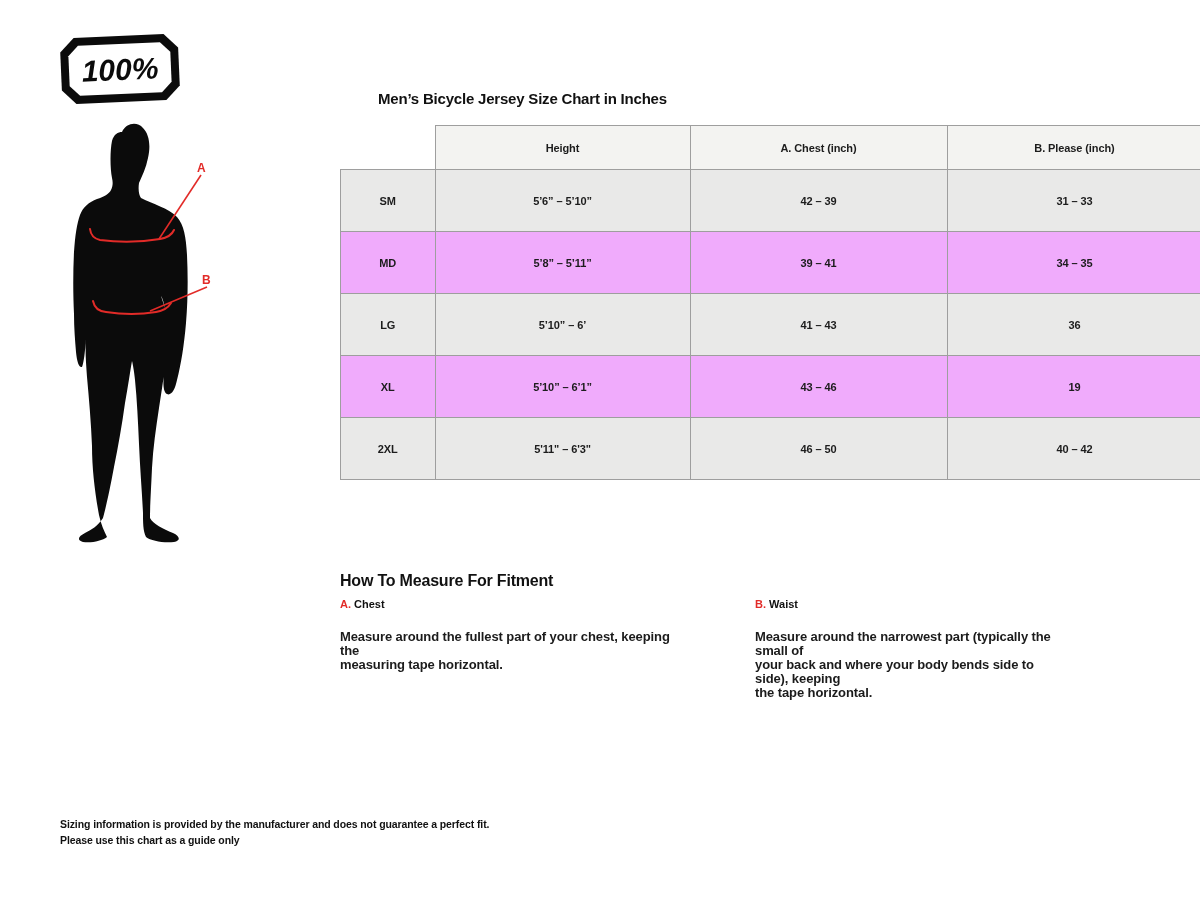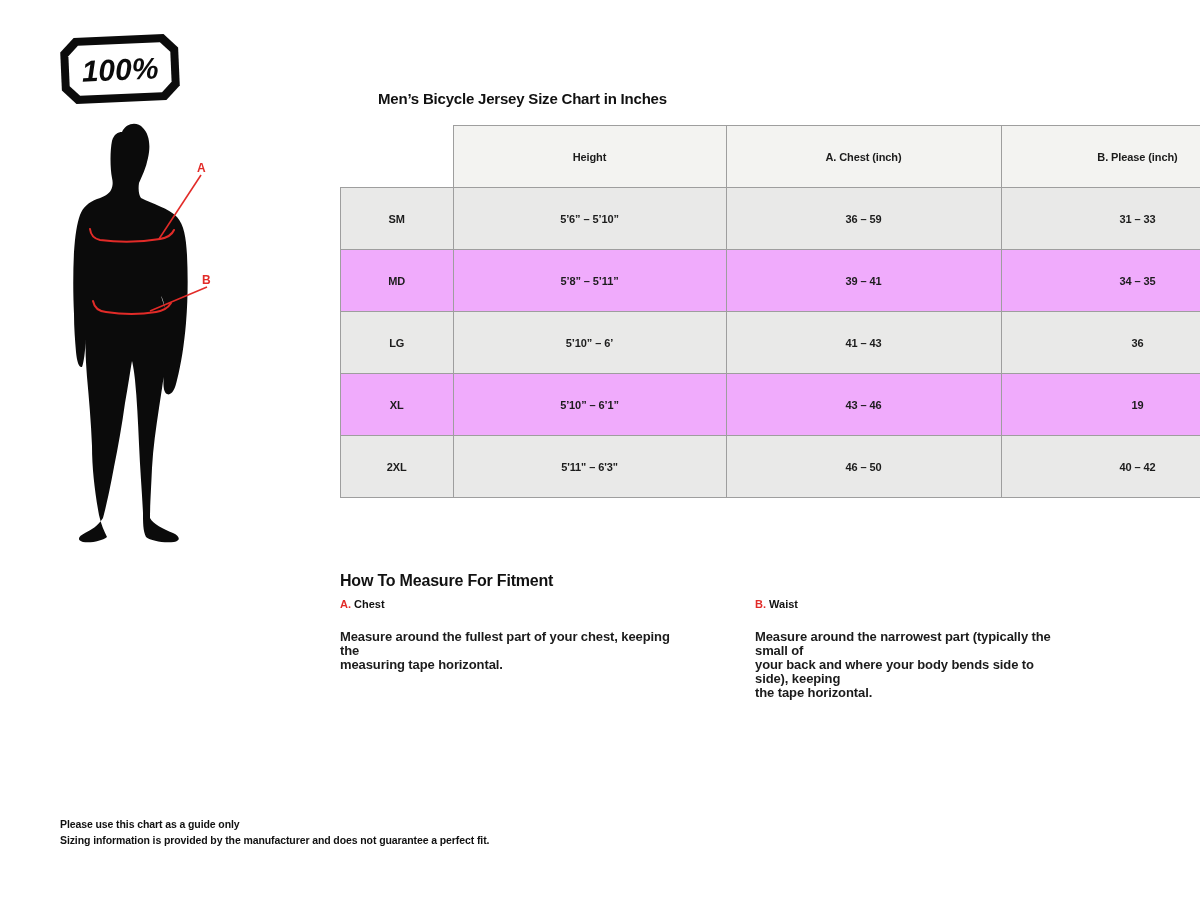--- a/index.html
+++ b/index.html
@@ -16,21 +16,21 @@
     position:absolute;left:340px;top:90px;font-size:15px;font-weight:bold;
     letter-spacing:-0.2px;color:#111;margin-left:38px;
   }
   
   .size-table{
     position:absolute;left:340px;top:125px;border-collapse:collapse;
     table-layout:fixed;width:802px;
   }
   .size-table th,.size-table td{
     border:1px solid #9e9e9e;font-size:11px;font-weight:bold;color:#1c1c1c;
-    text-align:center;vertical-align:middle;padding:16px;letter-spacing:-0.1px;
+    text-align:center;vertical-align:middle;padding:7px;letter-spacing:-0.1px;
   }
   .size-table thead th{height:29px;background:#f3f3f1;}
   .size-table th.blank{border:none;background:transparent;}
   .size-table tbody tr{height:62px;}
   .size-table tbody tr.shade{background:#e9e9e8;}
   .size-table tbody tr.plain{background:#f0abfc;}
   .col-size{width:80px;}
   .col-height{width:240px;}
   .col-chest{width:242px;}
   .col-waist{width:240px;}
@@ -133,21 +133,21 @@
       <th class="blank col-size"></th>
       <th class="col-height">Height</th>
       <th class="col-chest">A. Chest (inch)</th>
       <th class="col-waist">B. Please (inch)</th>
     </tr>
   </thead>
   <tbody>
     <tr class="shade">
       <td>SM</td>
       <td>5’6” – 5’10”</td>
-      <td>36 – 59</td>
+      <td>42 – 39</td>
       <td>31 – 33</td>
     </tr>
     <tr class="plain">
       <td>MD</td>
       <td>5’8” – 5’11”</td>
       <td>39 – 41</td>
       <td>34 – 35</td>
     </tr>
     <tr class="shade">
       <td>LG</td>
@@ -185,15 +185,15 @@
   <div class="measure-title">
     <span class="measure-letter">B.</span>
     <span>Waist</span>
   </div>
   <div class="measure-text">Measure around the narrowest part (typically the small of
 your back and where your body bends side to side), keeping
 the tape horizontal.</div>
 </div>
 
 <div class="footer">
+  <div>Sizing information is provided by the manufacturer and does not guarantee a perfect fit.</div>
   <div>Please use this chart as a guide only</div>
-  <div>Sizing information is provided by the manufacturer and does not guarantee a perfect fit.</div>
 </div>
 
 </body></html>

